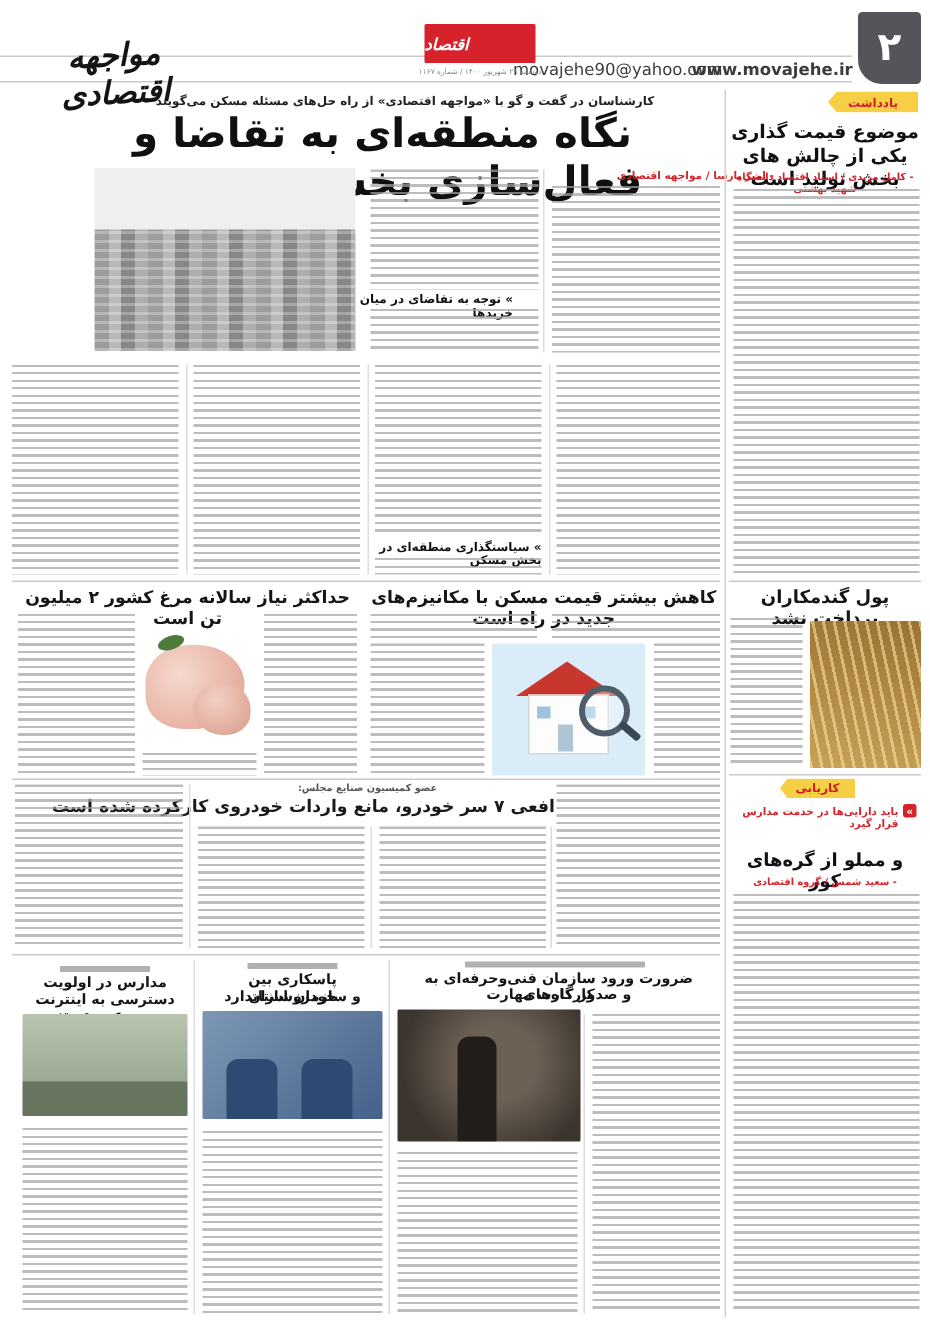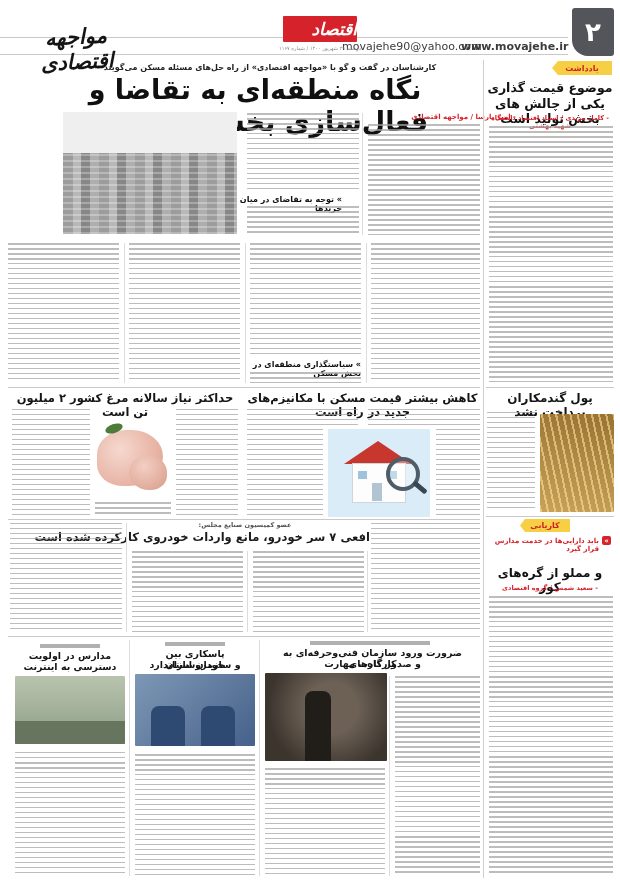--- a/index.html
+++ b/index.html
@@ -13,22 +13,22 @@
   
   .tx{position:absolute;background-image:repeating-linear-gradient(to bottom,
       #a3a3a3 0,#a3a3a3 1.5px,transparent 1.5px,transparent 5px);opacity:.72;}
   .kbar{position:absolute;height:4px;background-image:repeating-linear-gradient(to bottom,
       #8f8f8f 0,#8f8f8f 3px,transparent 3px);opacity:.7;}
   
   .pagebox{position:absolute;left:572px;top:8px;width:42px;height:48px;background:#54555a;
       border-radius:3px 3px 3px 16px;display:flex;align-items:center;justify-content:center;
       color:#fff;font-size:26px;font-weight:bold;}
   .ecobox{position:absolute;left:283px;top:16px;width:74px;height:26px;background:#d6222a;
-      display:flex;align-items:center;justify-content:flex-start;color:#fff;font-weight:bold;
-      font-size:17px;font-style:italic;border-radius:1px;}
+      display:flex;align-items:center;justify-content:flex-end;color:#fff;font-weight:bold;
+      font-size:11px;font-style:italic;border-radius:1px;}
   .dateline{position:absolute;left:268px;top:45px;width:104px;font-size:5px;color:#8a8a8a;text-align:center;}
   .logo{position:absolute;left:14px;top:24px;width:125px;font-size:21px;font-weight:bold;font-style:italic;
       font-family:"DejaVu Serif","Liberation Serif",serif;transform:rotate(-3deg);color:#141414;text-align:center;}
   .latin{font-size:11px;color:#3c3c3c;}
   
   .ribbon{position:absolute;background:#f6cf45;color:#cf1f26;font-size:8px;font-weight:bold;
       display:flex;align-items:center;justify-content:center;
       clip-path:polygon(0 50%,10% 0,100% 0,100% 100%,10% 100%);}
   
   .h-lead{font-size:27px;font-weight:800;line-height:32px;color:#101010;}

